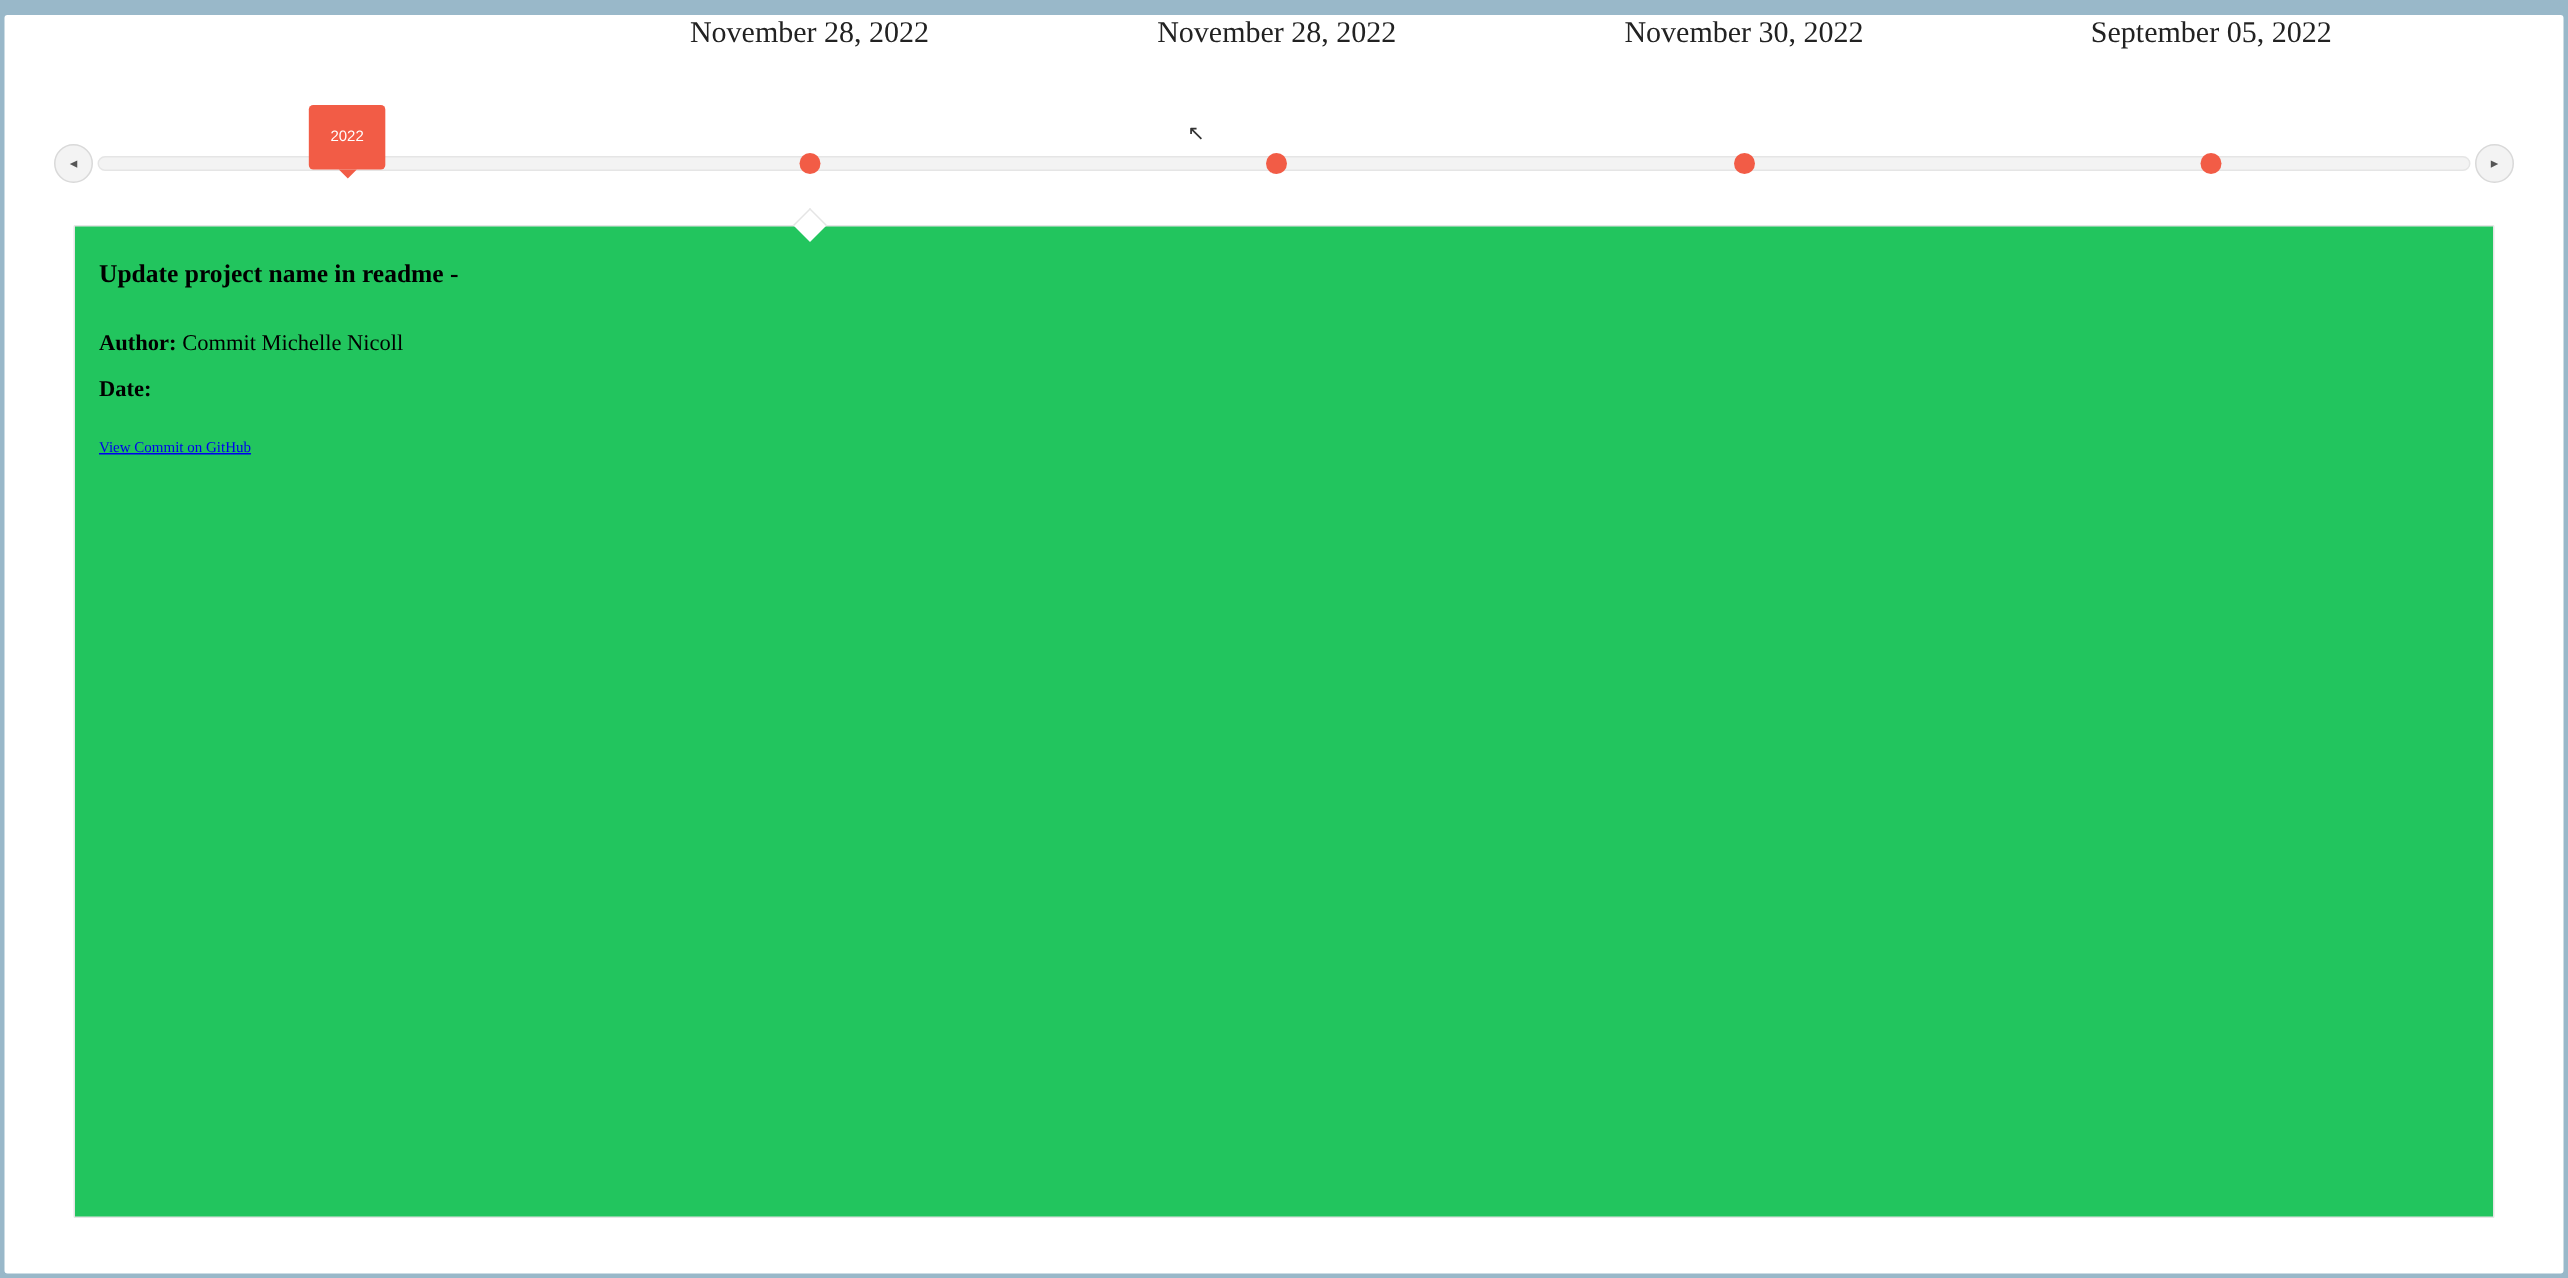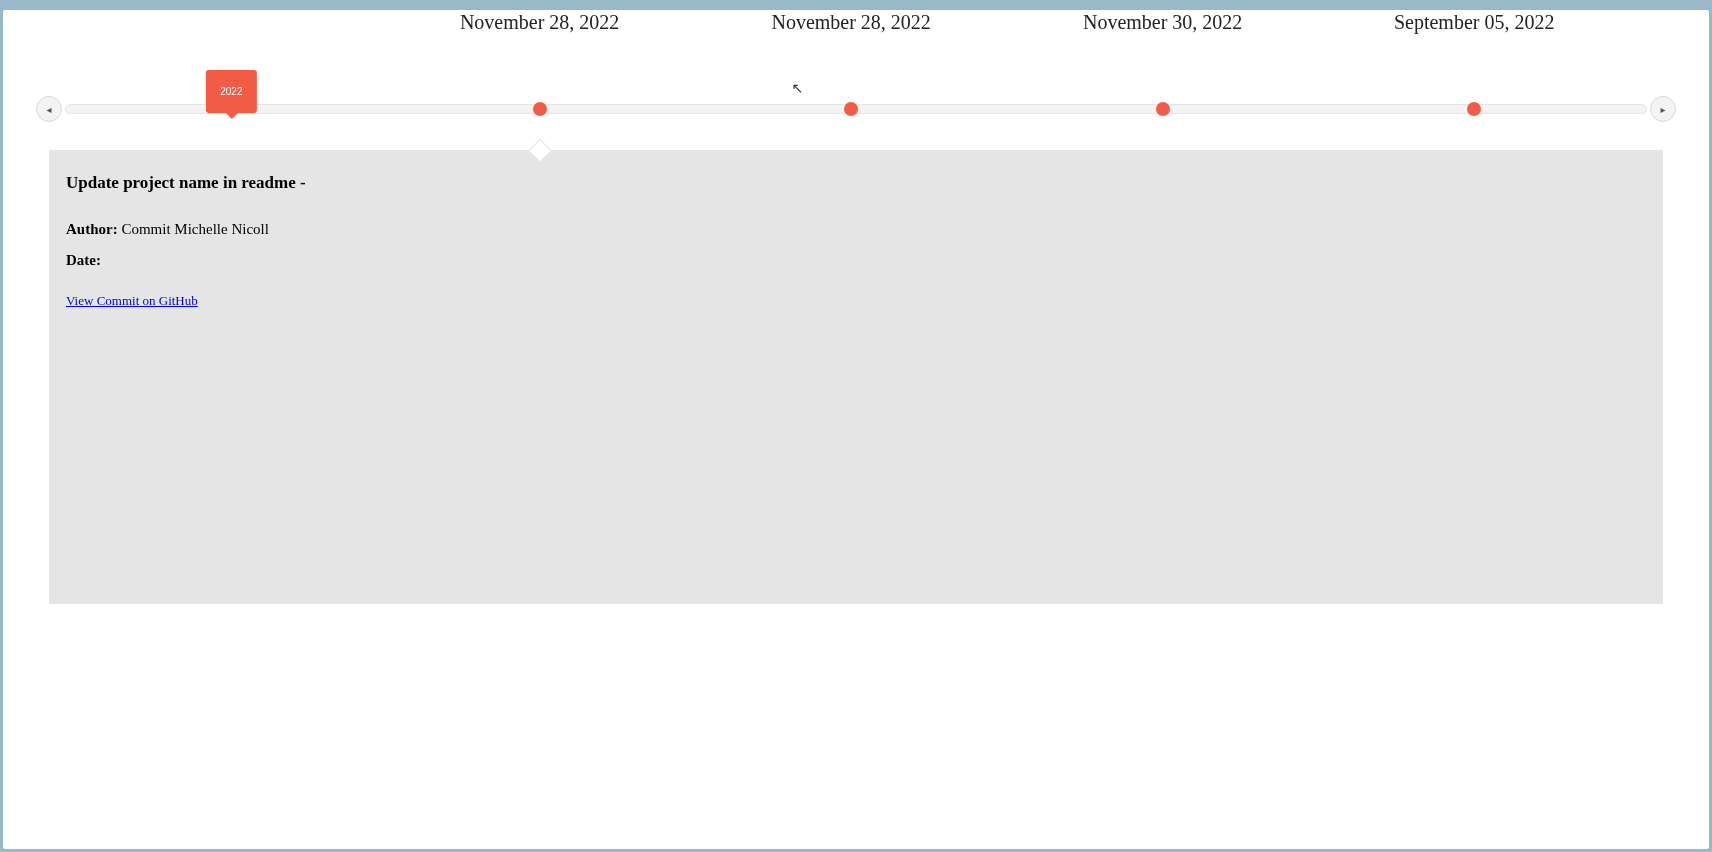--- a/index.html
+++ b/index.html
@@ -120,39 +120,39 @@
     width: 16px;
     height: 16px;
     background: #fff;
     border-top: 1px solid #e5e5e5;
     border-left: 1px solid #e5e5e5;
     transform: rotate(45deg);
     z-index: 2;
   }
   .card {
     border: 1px solid #e5e5e5;
-    background: #e5e5e5;
-    height: 454px;
+    background: #22c55e;
+    height: 662px;
     padding: 22px 16px;
     border-radius: 1px;
   }
   .card h3 {
     font-size: 17px;
     font-weight: bold;
     margin-bottom: 28px;
   }
   .card p {
     font-size: 15px;
     margin-bottom: 14px;
   }
   .card p strong { font-weight: bold; text-align: center; }
   .card a {
     color: #0000ee;
     text-decoration: underline;
-    font-size: 13px;
+    font-size: 10px;
     display: inline-block;
     margin-top: 10px;
   }
 </style>
 </head>
 <body>
 
 <div class="outer-frame">
 
   <div class="timeline-wrap">

